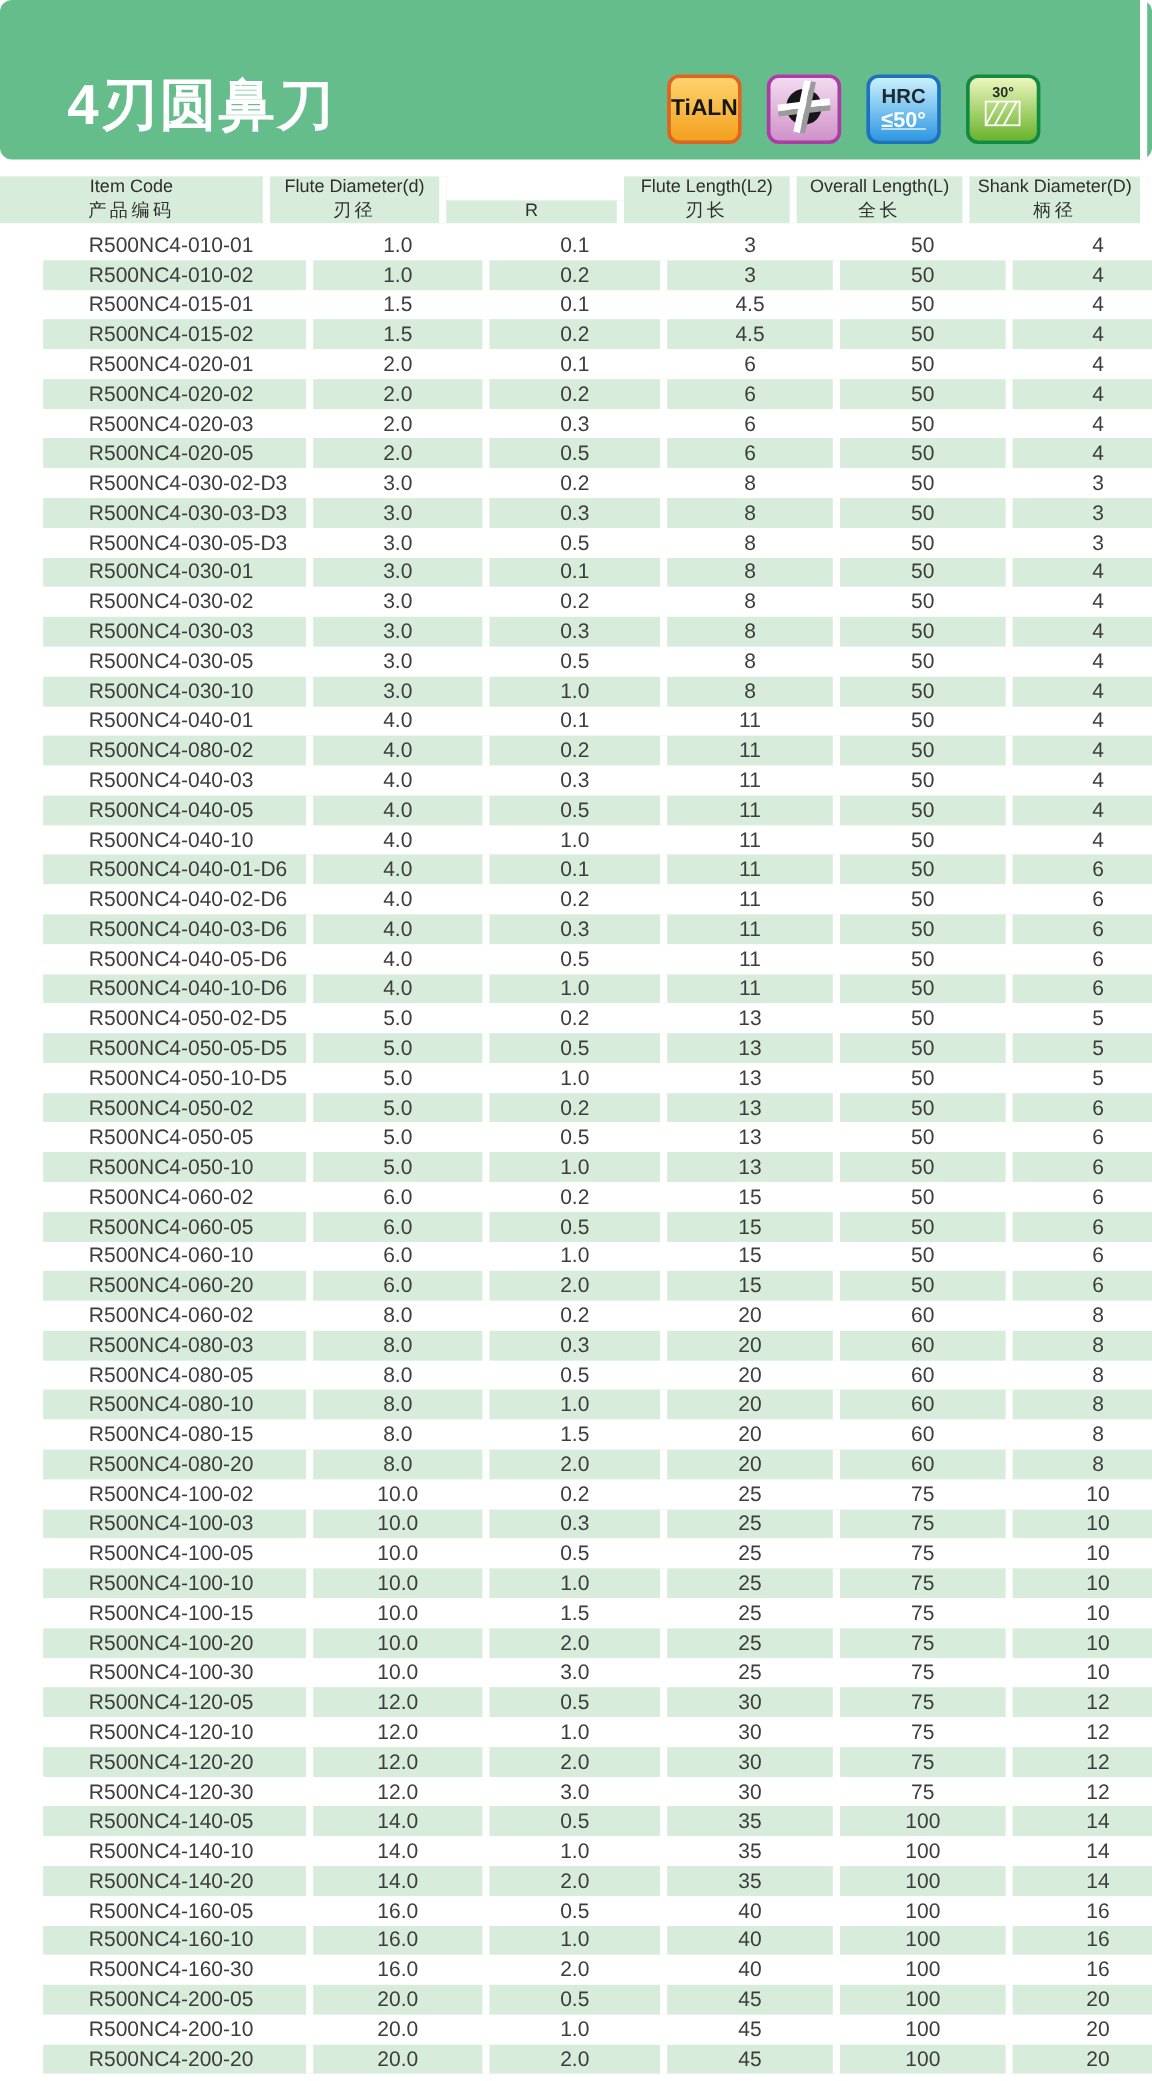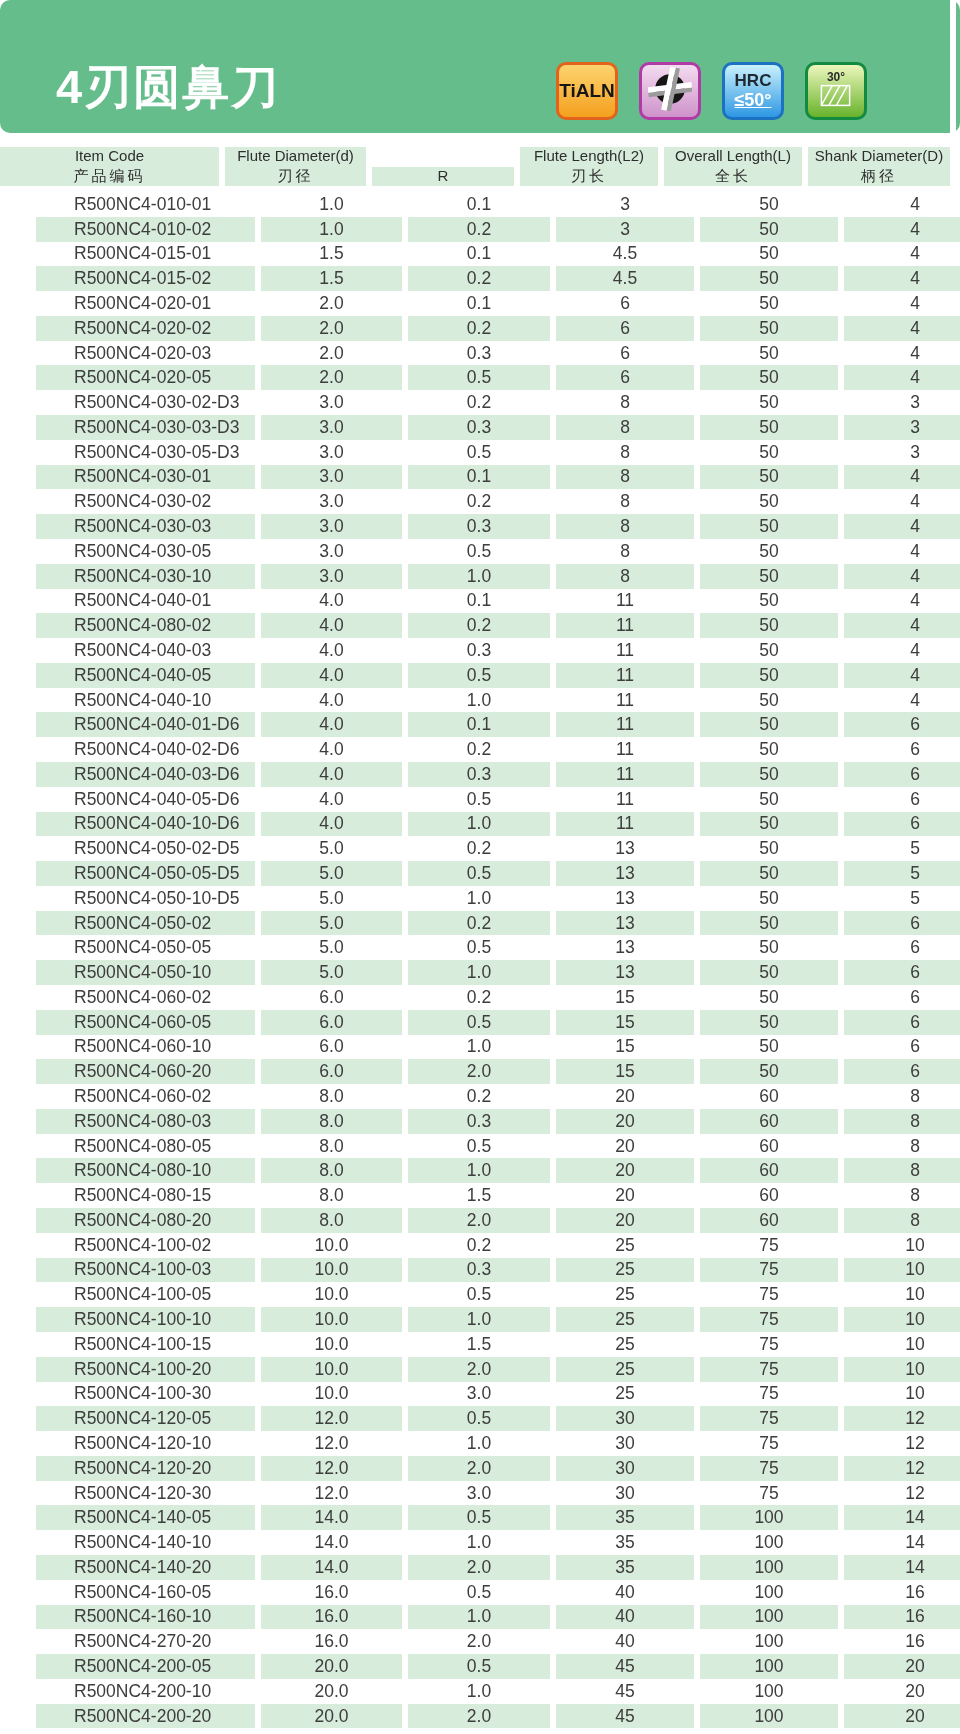--- a/index.html
+++ b/index.html
@@ -647,21 +647,21 @@
       <div class="tr green">
     <div class="td code c1">R500NC4-160-10</div>
     <div class="td c2">16.0</div>
     <div class="td c3">1.0</div>
     <div class="td c4">40</div>
     <div class="td c5">100</div>
     <div class="td c6">16</div>
     <div class="td fill"></div>
   </div>
       <div class="tr white">
-    <div class="td code c1">R500NC4-270-20</div>
+    <div class="td code c1">R500NC4-160-30</div>
     <div class="td c2">16.0</div>
     <div class="td c3">2.0</div>
     <div class="td c4">40</div>
     <div class="td c5">100</div>
     <div class="td c6">16</div>
     <div class="td fill"></div>
   </div>
       <div class="tr green">
     <div class="td code c1">R500NC4-200-05</div>
     <div class="td c2">20.0</div>

